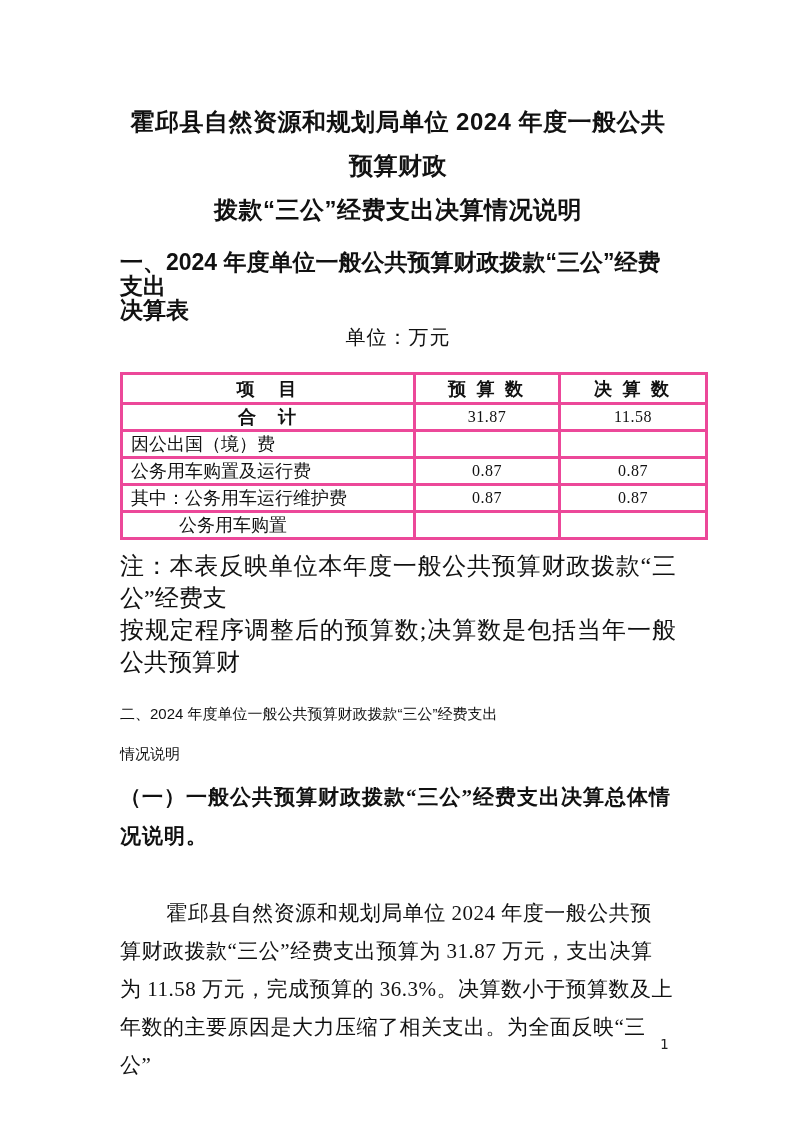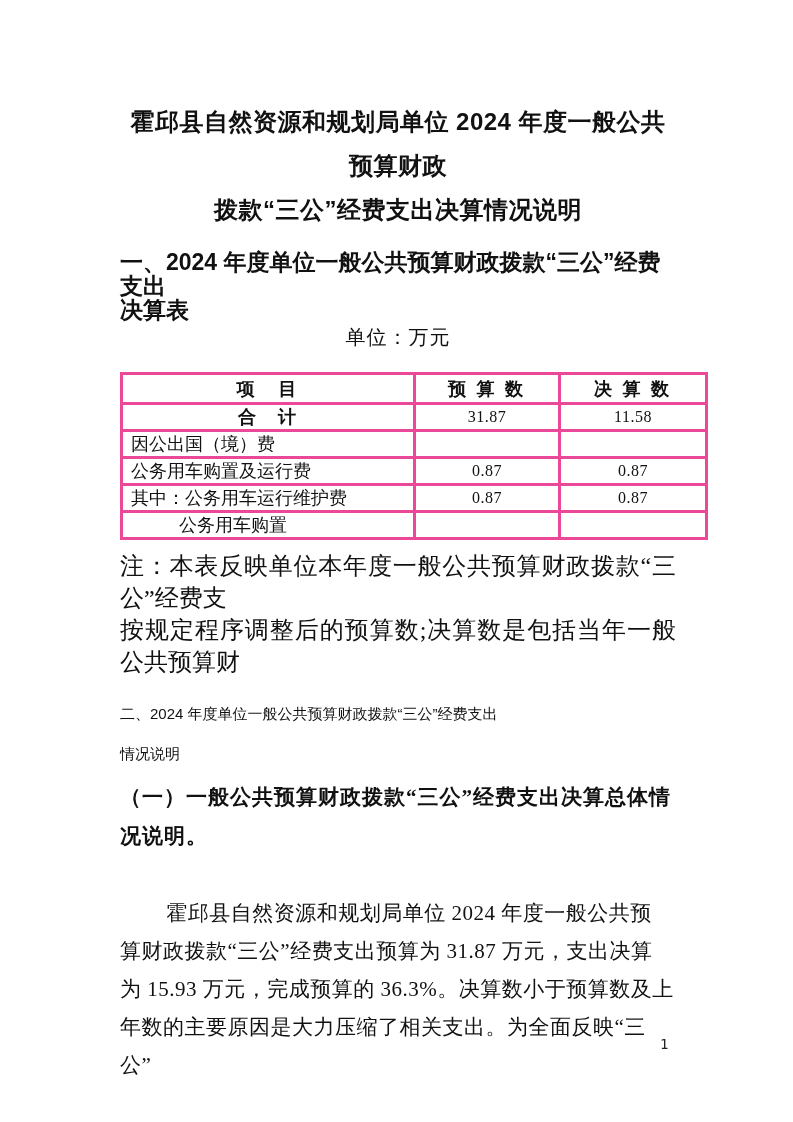--- a/index.html
+++ b/index.html
@@ -175,19 +175,19 @@
     </div>
 
   <div class="sub-heading">
       <div>（一）一般公共预算财政拨款“三公”经费支出决算总体情</div>
       <div>况说明。</div>
     </div>
 
   <div class="body-para">
       <div>霍邱县自然资源和规划局单位 2024 年度一般公共预</div>
       <div>算财政拨款“三公”经费支出预算为 31.87 万元，支出决算</div>
-      <div>为 15.93 万元，完成预算的 36.3%。决算数小于预算数及上</div>
+      <div>为 11.58 万元，完成预算的 36.3%。决算数小于预算数及上</div>
       <div>年数的主要原因是大力压缩了相关支出。为全面反映“三公”</div>
     </div>
 
 </div>
 
 <div class="page-number">1</div>
 
 </body></html>

